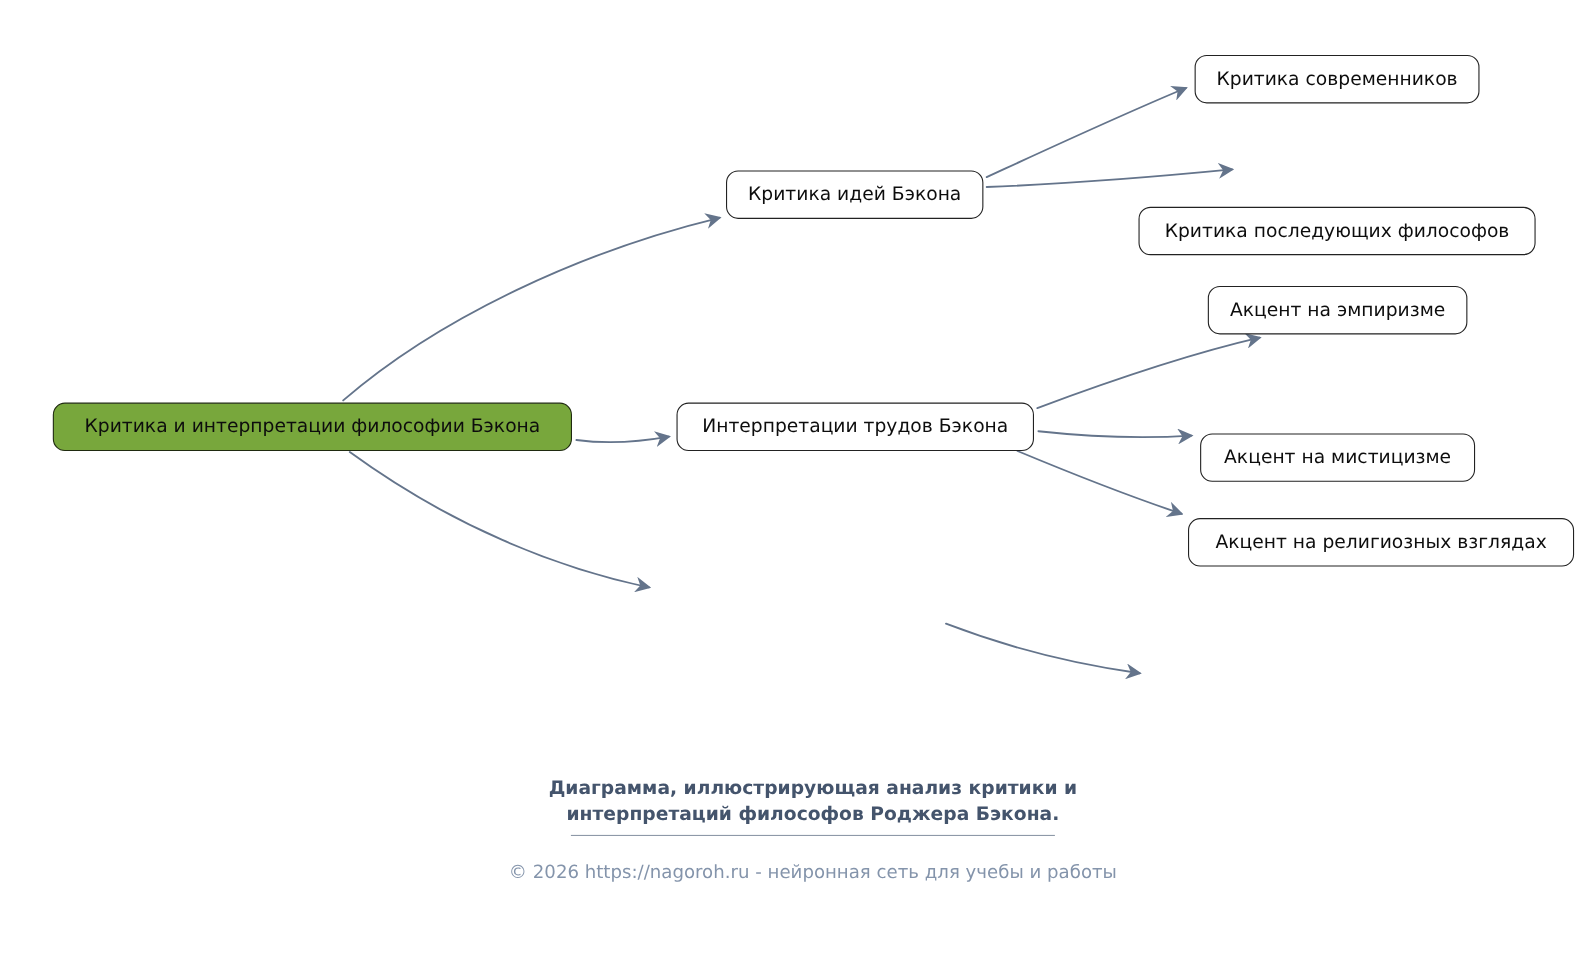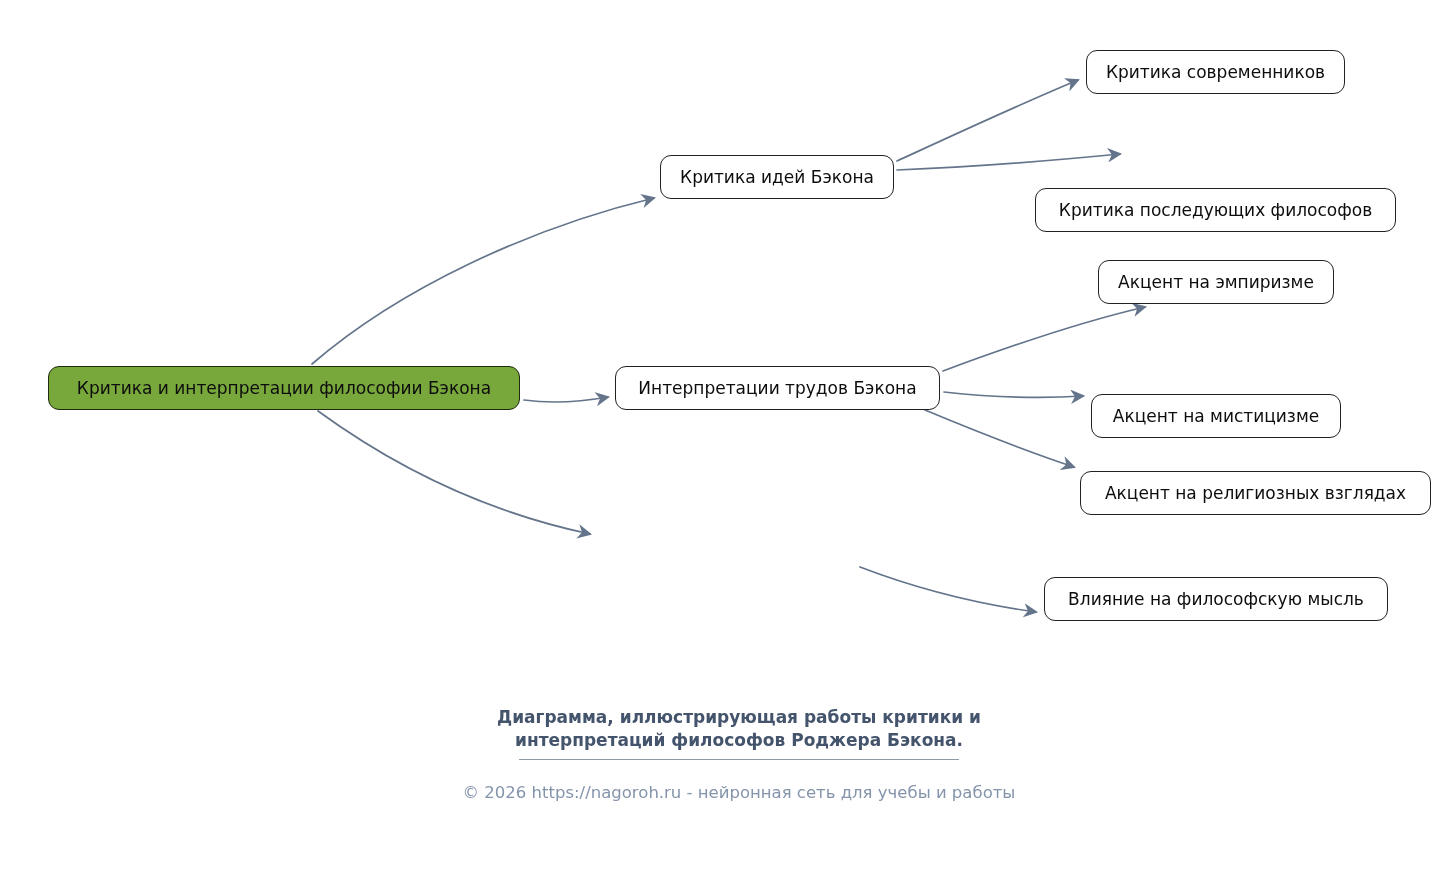--- a/index.html
+++ b/index.html
@@ -106,24 +106,23 @@
   <div class="node" style="left:1086px; top:50px; min-width:259px;">Критика современников</div>
 
   <div class="node" style="left:1035px; top:155px; min-width:361px;margin-top:33px;">Критика последующих философов</div>
 
   <div class="node" style="left:1098px; top:260px; min-width:236px;">Акцент на эмпиризме</div>
 
   <div class="node" style="left:1091px; top:366px; min-width:250px;margin-top:28px;">Акцент на мистицизме</div>
 
   <div class="node" style="left:1040px; top:471px; min-width:351px;margin-left:40px;">Акцент на религиозных взглядах</div>
 
-  <div class="node" style="left:1044px; top:577px; min-width:344px;">Влияние на философскую мысль</div>
 
   <div class="footer-caption">
-    <span>Диаграмма, иллюстрирующая работы критики и</span><br>
+    <span>Диаграмма, иллюстрирующая анализ критики и</span><br>
     <span>интерпретаций философов Роджера Бэкона.</span>
   </div>
 
   <hr class="footer-divider">
 
   <div class="footer-copyright">© 2026 https://nagoroh.ru - нейронная сеть для учебы и работы</div>
 
 </div>
 
 </body></html>

